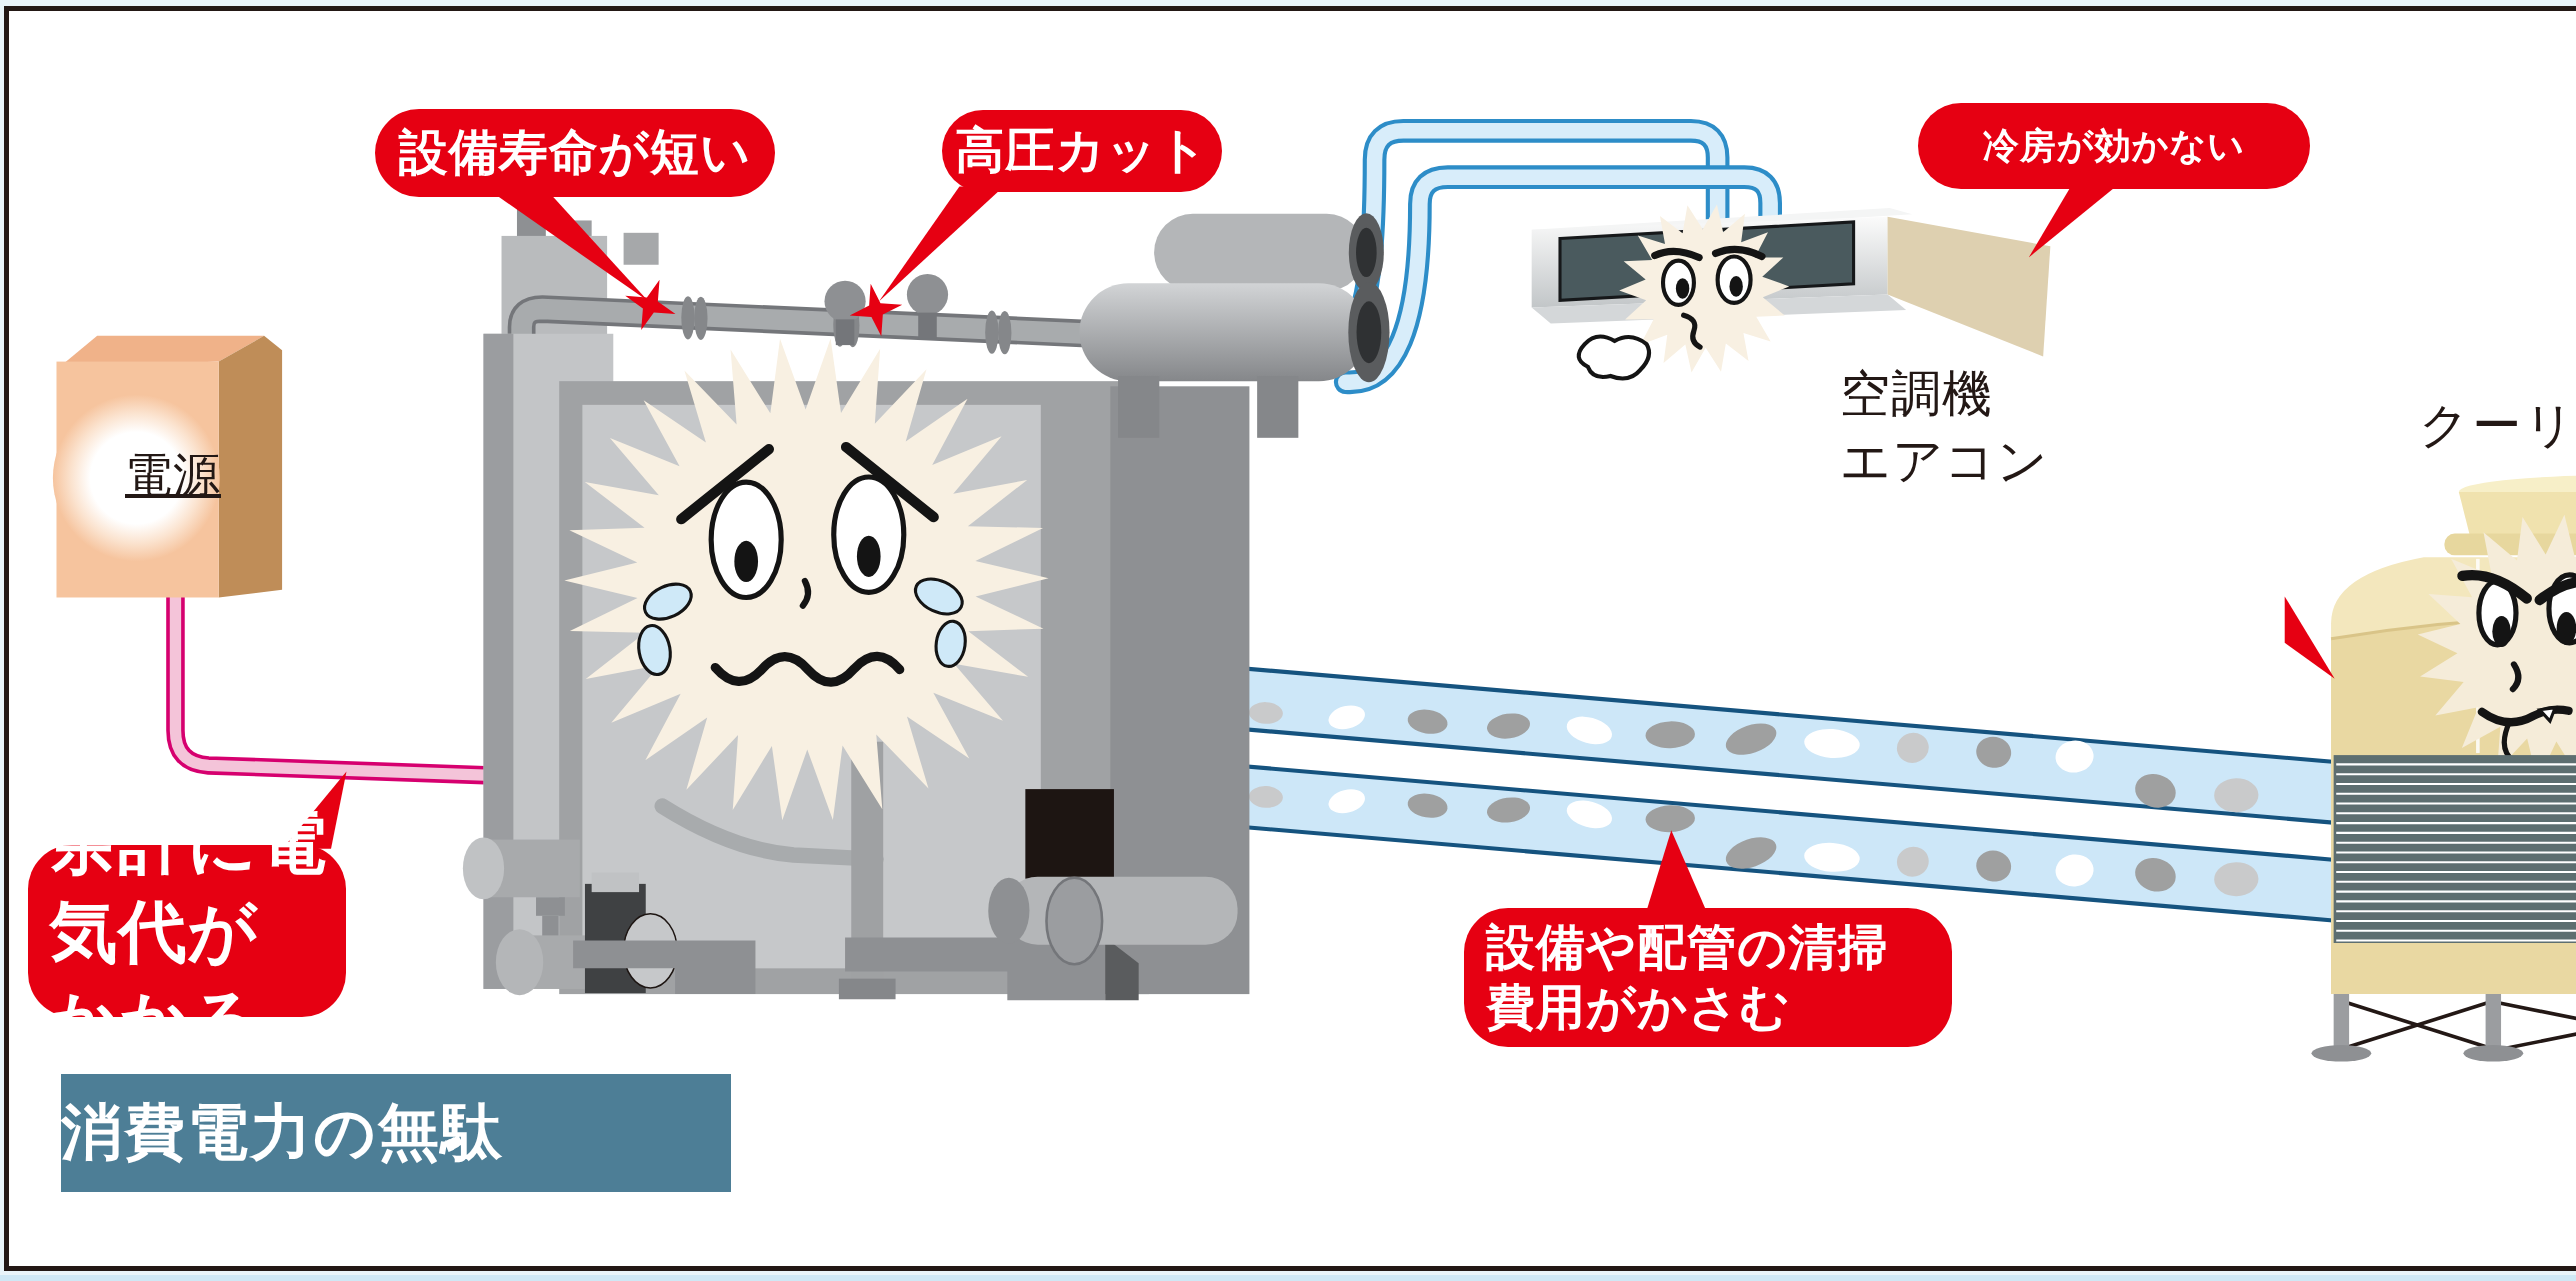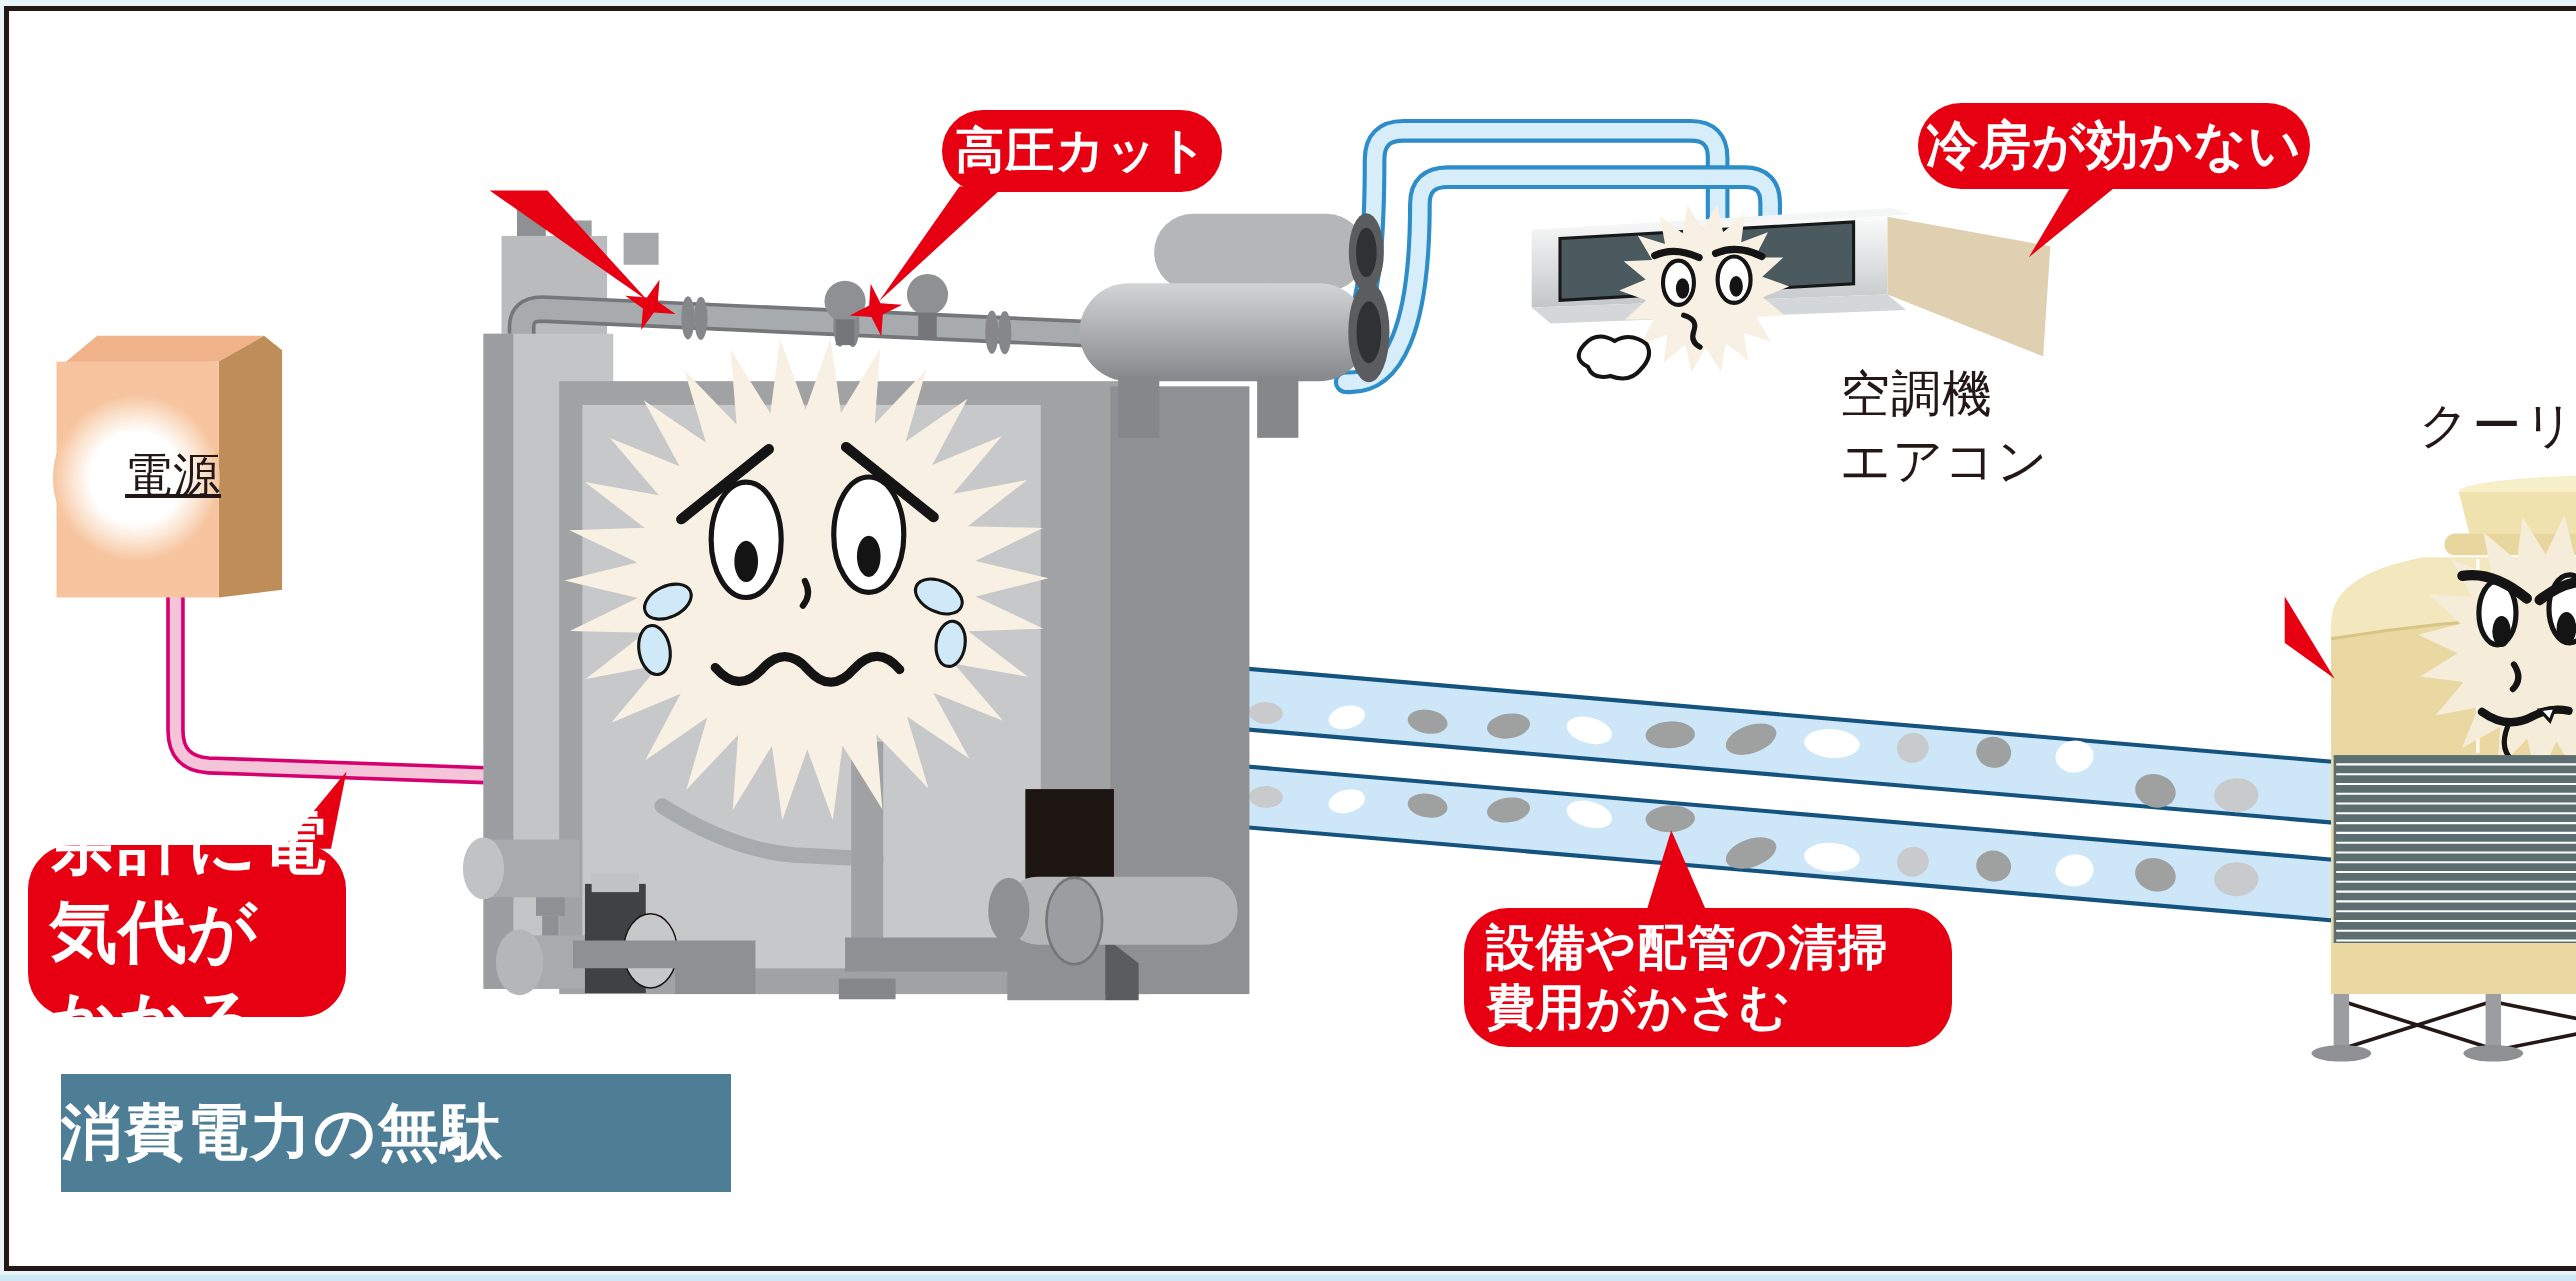--- a/index.html
+++ b/index.html
@@ -9,21 +9,21 @@
          border:5.2px solid #231815;box-sizing:border-box;z-index:0;}
   #bottom-strip{position:absolute;left:0;bottom:0;width:100%;height:5.7px;background:#cfe8f5;z-index:3;}
   svg.art{position:absolute;left:0;top:0;z-index:1;}
   .callout{position:absolute;background:#e60012;color:#ffffff;font-weight:bold;z-index:2;
            display:flex;align-items:center;box-sizing:border-box;white-space:pre-line;
            line-height:1.22;letter-spacing:1px;}
   .callout.center{justify-content:center;text-align:center;}
   .label{position:absolute;color:#231815;z-index:2;white-space:pre-line;letter-spacing:1px;}
   #callout-lifespan{left:375px;top:109px;width:400px;height:88px;border-radius:44px;font-size:49px;}
   #callout-highcut{left:942px;top:110px;width:280px;height:82px;border-radius:41px;font-size:49px;}
-  #callout-nocool{left:1918px;top:103px;width:392px;height:86px;border-radius:43px;font-size:52px;text-align:right;}
+  #callout-nocool{left:1918px;top:103px;width:392px;height:86px;border-radius:43px;font-size:36px;text-align:right;}
   #callout-maintenance{left:1757px;top:512px;width:532px;height:139px;border-radius:44px;font-size:49px;padding-left:37px;}
   #callout-cleaning{left:1464px;top:908px;width:488px;height:139px;border-radius:44px;font-size:49px;padding-left:22px;}
   #callout-electricity{left:28px;top:845px;width:318px;height:172px;border-radius:44px;font-size:68px;padding-left:21.6px;line-height:1.3;}
   #label-machines{left:1201px;top:492px;font-size:54px;line-height:1.32;}
   #label-aircon{left:1828px;top:361px;font-size:50px;line-height:1.33;margin-left:12px;}
   #label-tower{left:2419px;top:393px;font-size:49px;letter-spacing:3.1px;}
   #label-power{left:61px;top:444px;width:160px;text-align:right;font-size:47px;text-decoration:underline;}
   #banner{position:absolute;left:61px;top:1074px;width:670px;height:118px;background:#4d7e96;
           color:#ffffff;font-weight:bold;font-size:61px;display:flex;align-items:center;
           box-sizing:border-box;z-index:2;letter-spacing:2.1px;}
@@ -273,20 +273,21 @@
     <g fill="#e60012">
       <polygon points="950,370 1062,370 1258,585"></polygon>
       <polygon points="1862,362 1948,362 1706,585"></polygon>
       <polygon points="4022,358 4112,358 3938,500"></polygon>
       <polygon points="4435,1158 4435,1248 4532,1318"></polygon>
       <polygon points="548,1648 642,1648 672,1498"></polygon>
       <polygon points="3196,1768 3312,1768 3244,1612"></polygon>
     </g>
   </svg>
 
+  <div class="callout center" id="callout-lifespan">設備寿命が短い</div>
   <div class="callout center" id="callout-highcut">高圧カット</div>
   <div class="callout center" id="callout-nocool">冷房が効かない</div>
   <div class="callout" id="callout-cleaning">設備や配管の清掃
 費用がかさむ</div>
   <div class="callout" id="callout-electricity">余計に電気代が
 かかる</div>
 
   <div class="label" id="label-aircon">空調機
 エアコン</div>
   <div class="label" id="label-tower">クーリングタワー</div>

